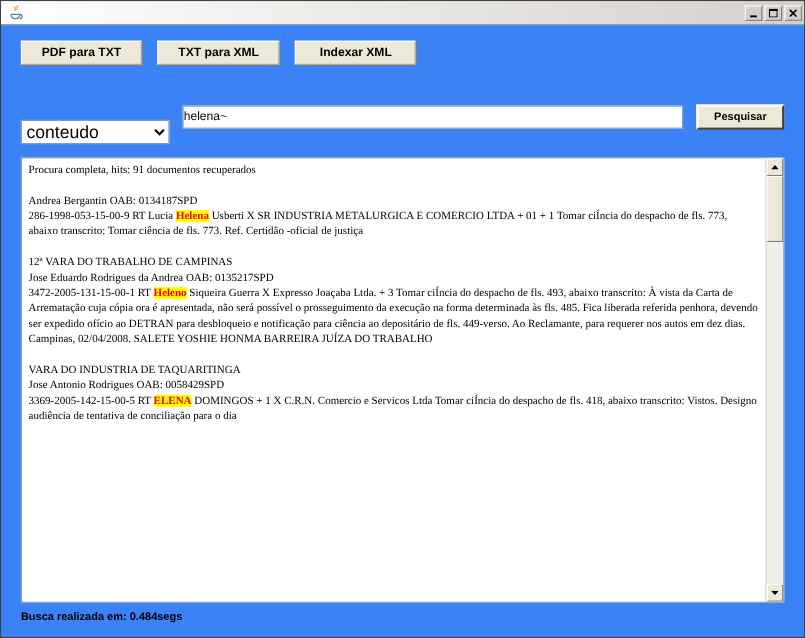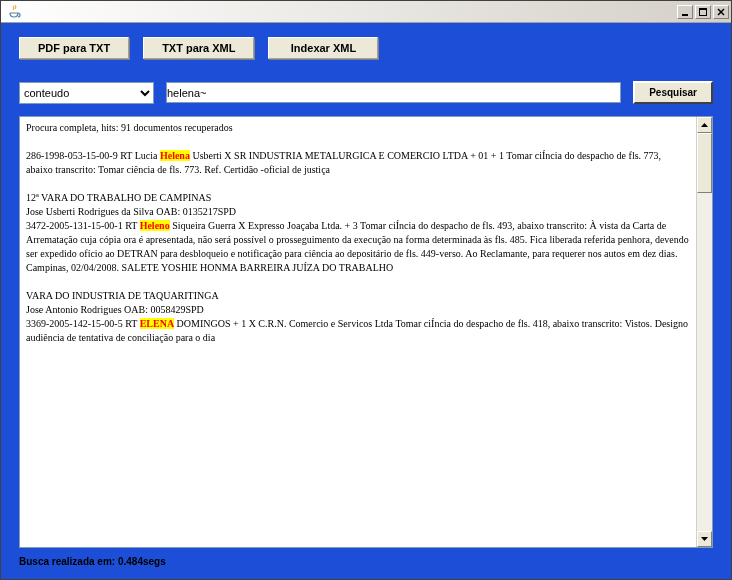--- a/index.html
+++ b/index.html
@@ -6,21 +6,21 @@
 body {
   margin: 0;
   font-family: "Tahoma", "Segoe UI", sans-serif;
   font-size: 11px;
   background: #ece9d8;
   overflow: hidden;
 }
 .window {
   width: 732px;
   height: 580px;
-  background: #1d4ed8;
+  background: #3b82f6;
   border: 1px solid #404040;
   display: flex;
   flex-direction: column;
 }
 .titlebar {
   height: 22px;
   background: linear-gradient(to right, #ffffff, #d4d0c8);
   border-bottom: 1px solid #a0a0a0;
   display: flex;
   align-items: center;
@@ -72,23 +72,24 @@
 .search-row {
   display: flex;
   align-items: center;
   gap: 12px;
   margin-bottom: 12px;
 }
 .combo {
   width: 135px;
   height: 22px;
   font-family: inherit;
-  font-size: 11px;
+  font-size: 16px;
   background: #fff;
   border: 1px solid #7f9db9;
+  margin-top: 28px;
 }
 .search-input {
   flex: 1;
   height: 21px;
   font-family: inherit;
   font-size: 11px;
   background: #fff;
   border: 1px solid #7f9db9;
   padding: 2px 0;
 }
@@ -217,25 +218,26 @@
       </select>
       <input class="search-input" type="text" value="helena~" style="">
       <button class="search-btn">Pesquisar</button>
     </div>
 
     <div class="results-wrapper">
       <div class="results">
         <p>Procura completa, hits: 91 documentos recuperados</p>
         <br>
         <div class="blk">
+          <p>Andrea Bergantin OAB: 0134187SPD</p>
           <p><span>286-1998-053-15-00-9 RT Lucia </span><span class="highlight">Helena</span><span> Usberti X SR INDUSTRIA METALURGICA E COMERCIO LTDA + 01 + 1 Tomar ciÍncia do despacho de fls. 773, abaixo transcrito: Tomar ciência de fls. 773. Ref. Certidão -oficial de justiça</span></p>
         </div>
         <div class="blk">
           <p>12ª VARA DO TRABALHO DE CAMPINAS</p>
-          <p>Jose Usberti Rodrigues da Silva OAB: 0135217SPD</p>
+          <p>Jose Eduardo Rodrigues da Andrea OAB: 0135217SPD</p>
           <p><span>3472-2005-131-15-00-1 RT </span><span class="highlight">Heleno</span><span> Siqueira Guerra X Expresso Joaçaba Ltda. + 3 Tomar ciÍncia do despacho de fls. 493, abaixo transcrito: À vista da Carta de Arrematação cuja cópia ora é apresentada, não será possível o prosseguimento da execução na forma determinada às fls. 485. Fica liberada referida penhora, devendo ser expedido ofício ao DETRAN para desbloqueio e notificação para ciência ao depositário de fls. 449-verso. Ao Reclamante, para requerer nos autos em dez dias. Campinas, 02/04/2008. SALETE YOSHIE HONMA BARREIRA JUÍZA DO TRABALHO</span></p>
         </div>
         <div class="blk">
           <p>VARA DO INDUSTRIA DE TAQUARITINGA</p>
           <p>Jose Antonio Rodrigues OAB: 0058429SPD</p>
           <p><span>3369-2005-142-15-00-5 RT </span><span class="highlight">ELENA</span><span> DOMINGOS + 1 X C.R.N. Comercio e Servicos Ltda Tomar ciÍncia do despacho de fls. 418, abaixo transcrito: Vistos. Designo audiência de tentativa de conciliação para o dia</span></p>
         </div>
       </div>
       <div class="scrollbar">
         <div class="scroll-arrow">

